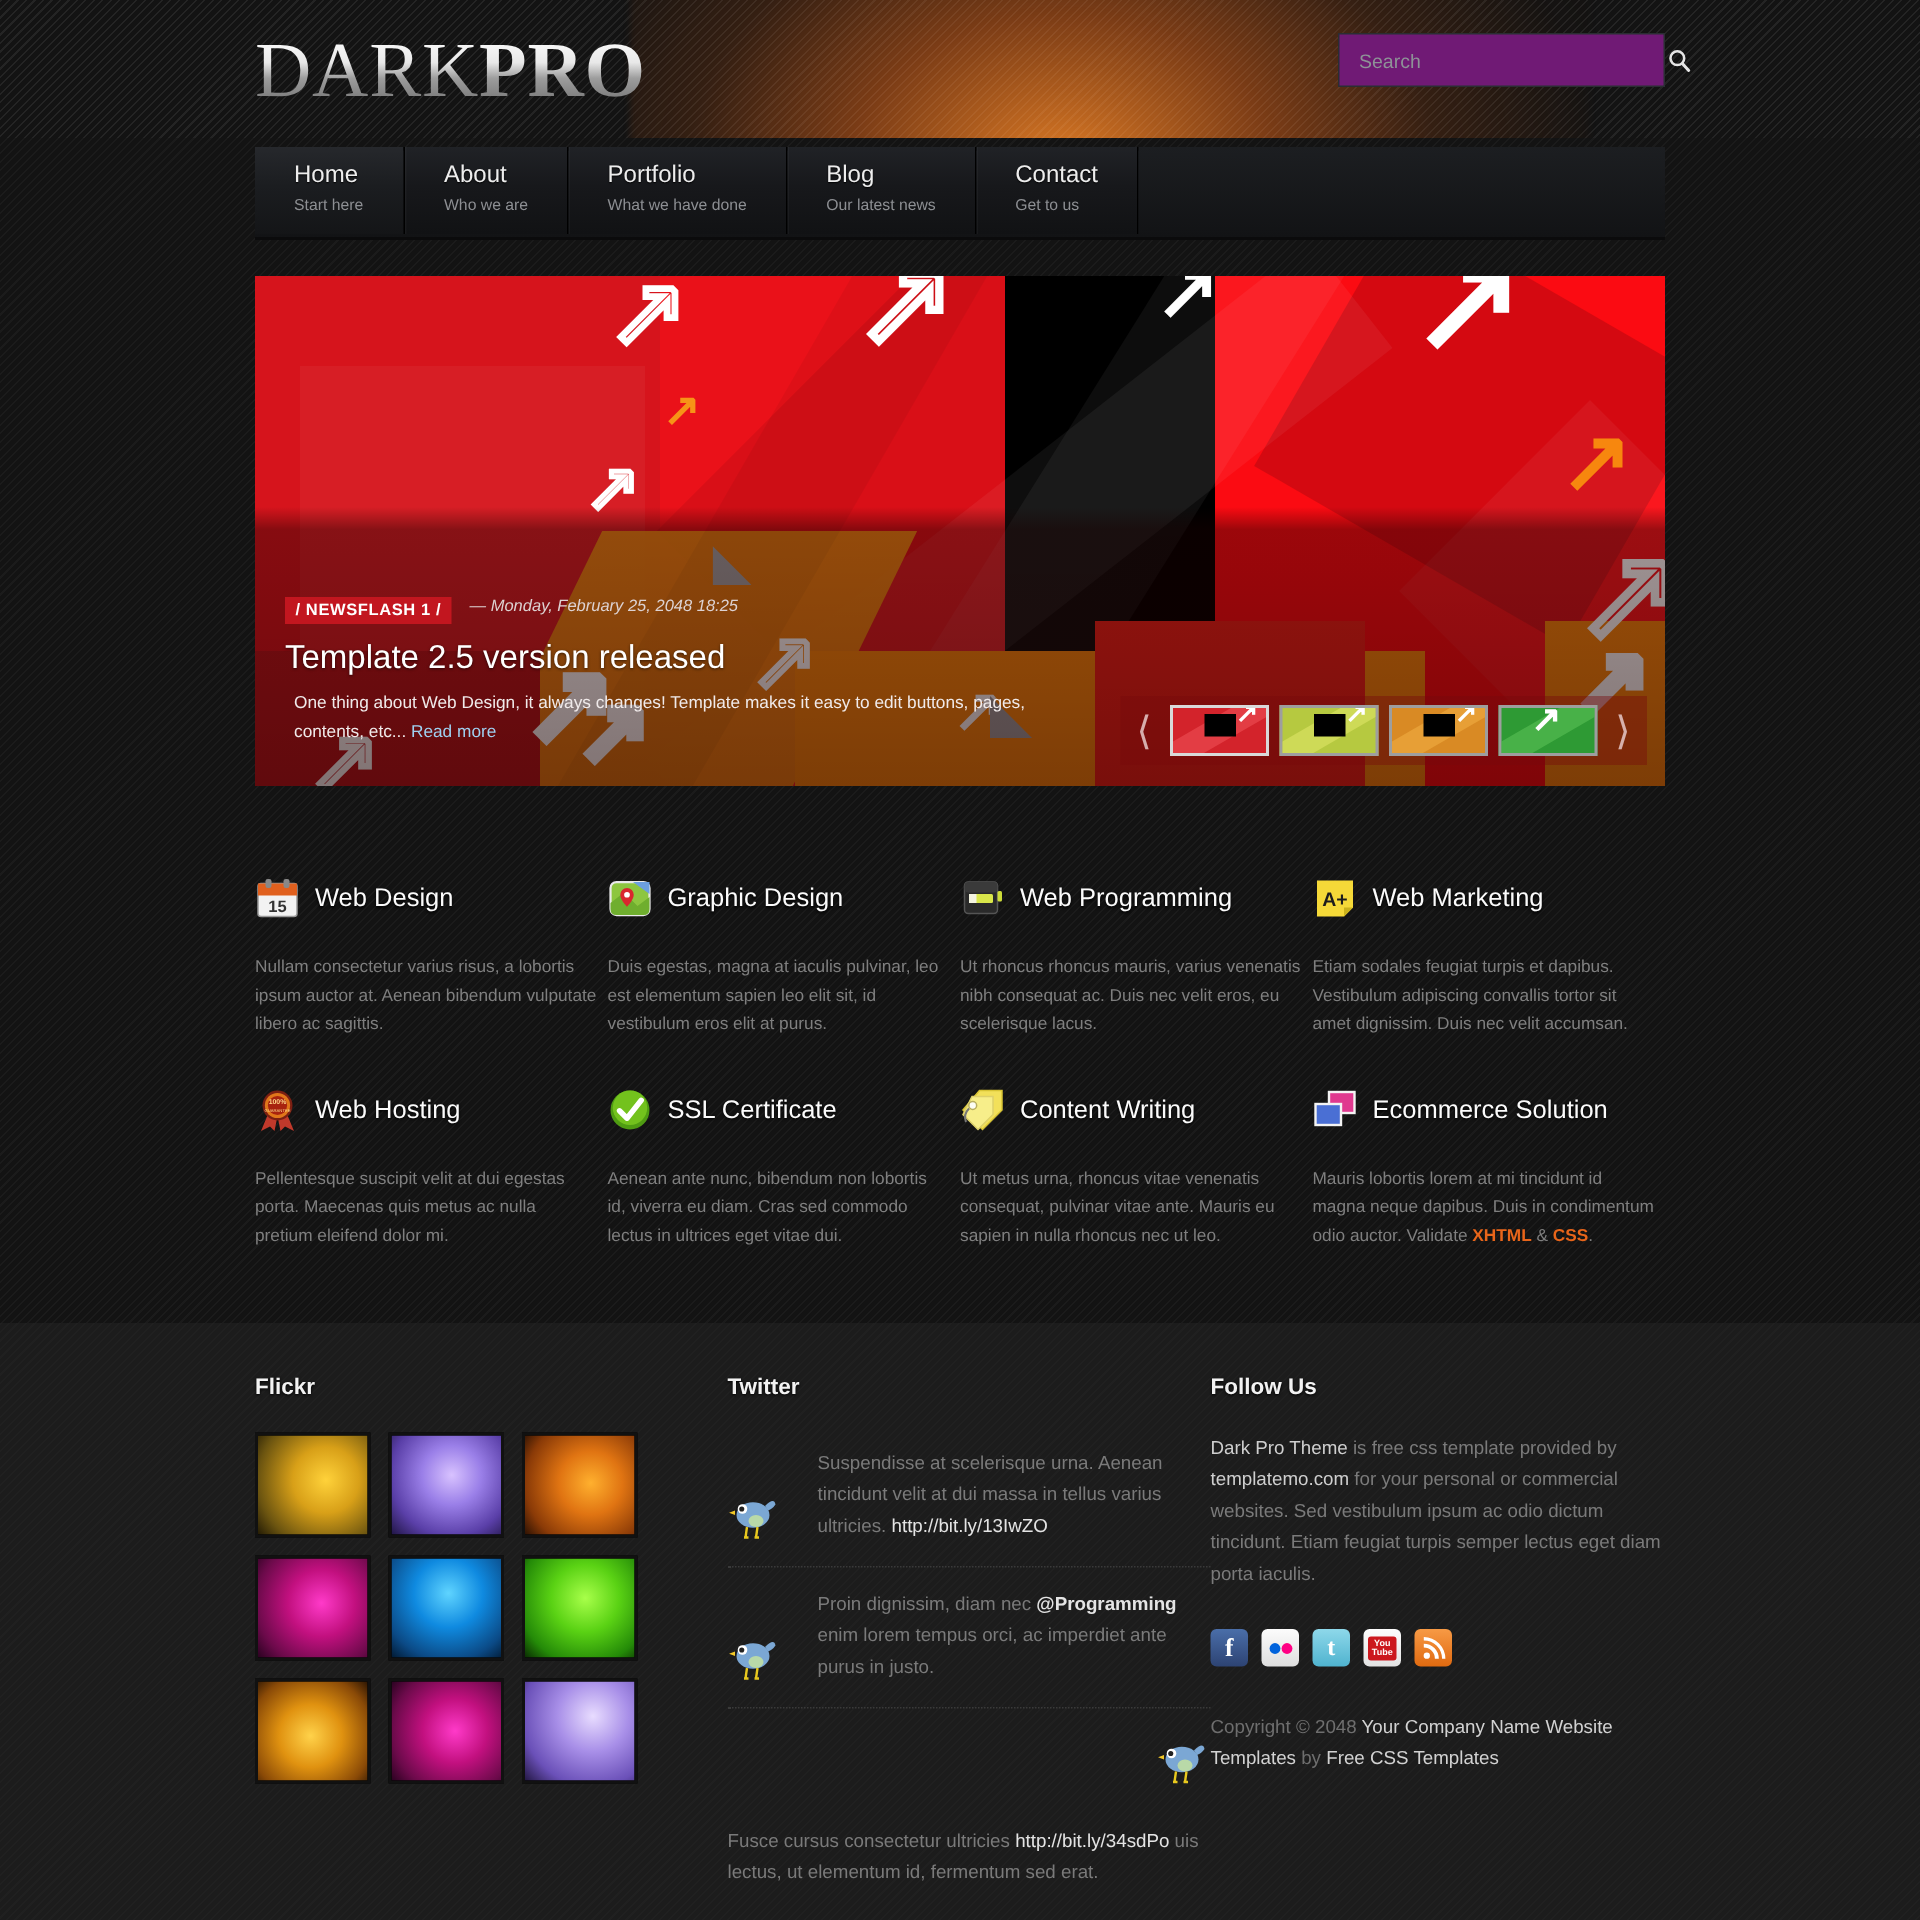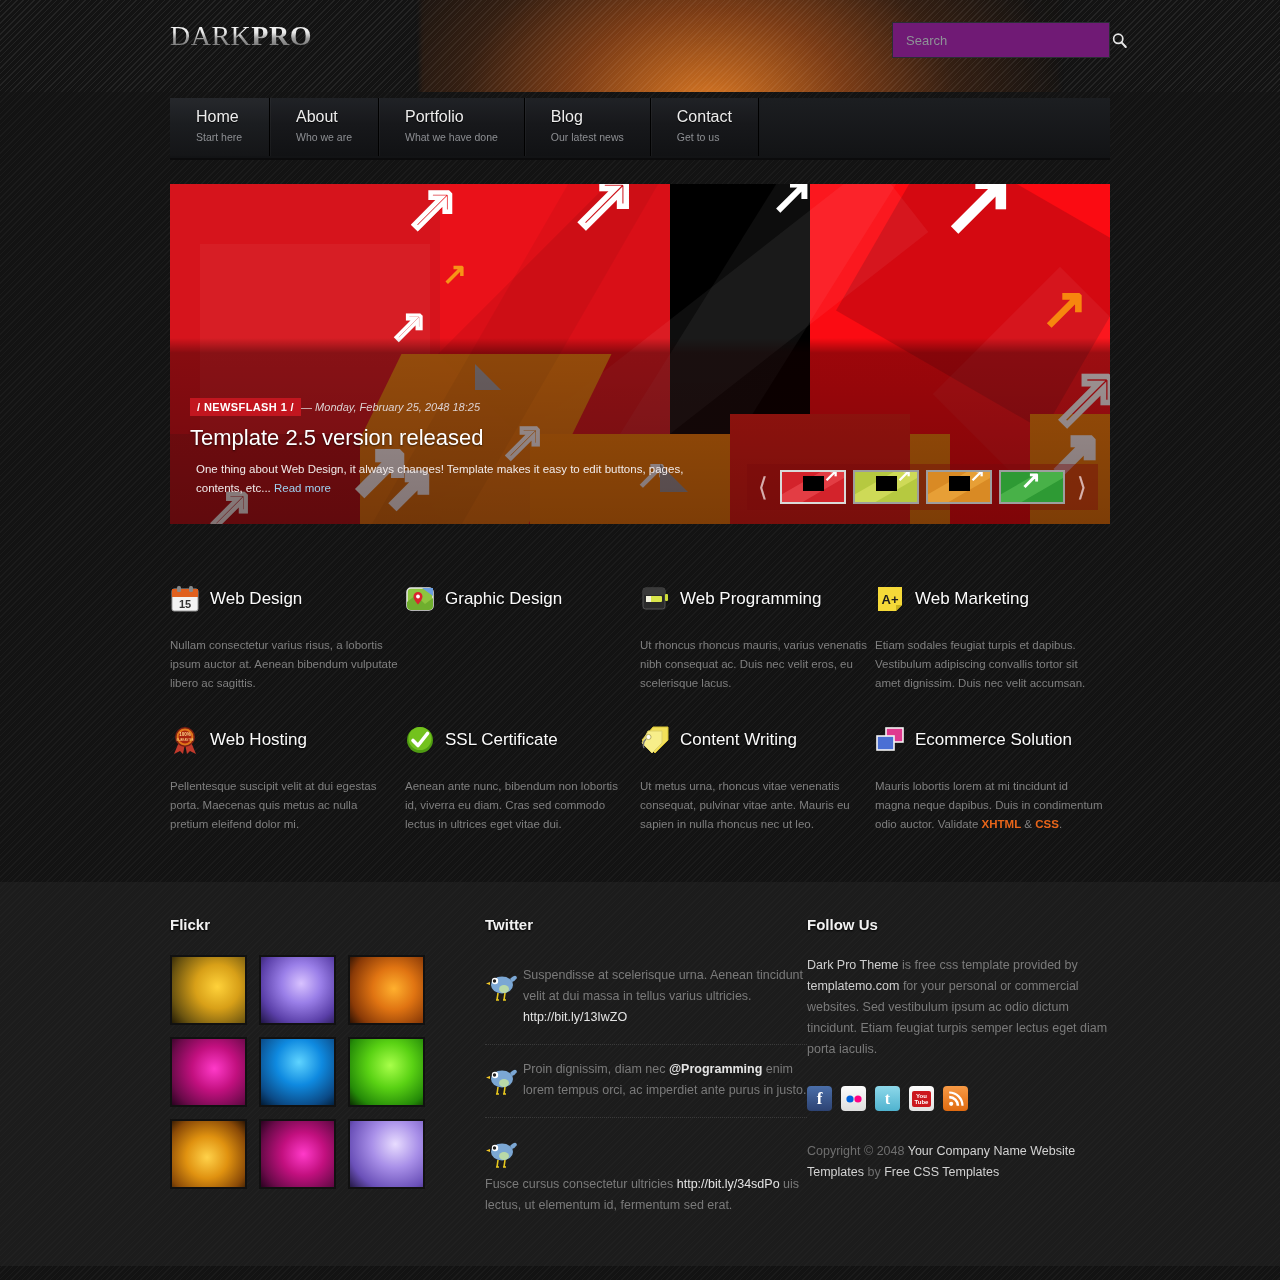--- a/index.html
+++ b/index.html
@@ -60,21 +60,21 @@
     margin: 0 auto;
     padding-top: 22px;
     display: flex;
     align-items: flex-start;
     justify-content: space-between;
     z-index: 3;
   }
 
   .logo {
     font-family: "Liberation Serif", serif;
-    font-size: 28px;
+    font-size: 52px;
     letter-spacing: 0.5px;
     line-height: 1;
     background: linear-gradient(to bottom, #ffffff 0%, #e8e8e8 38%, #9d9d9d 58%, #6a6a6a 100%);
     -webkit-background-clip: text;
     background-clip: text;
     color: transparent;
     -webkit-text-fill-color: transparent;
     text-transform: uppercase;
     cursor: pointer;
   }
@@ -168,21 +168,21 @@
   }
 
   .slide-caption {
     position: absolute;
     left: 0; bottom: 0;
     width: 100%;
     padding: 14px 20px 26px 20px;
     background: linear-gradient(to bottom, rgba(20,0,0,0.0) 0%, rgba(25,0,0,0.42) 8%, rgba(25,0,0,0.55) 100%);
     z-index: 5;
   }
-  .caption-meta { display: flex; align-items: center; gap: 0; margin-bottom: 9px; margin-top: 46px; }
+  .caption-meta { display: flex; align-items: flex-start; gap: 12px; margin-bottom: 9px; margin-top: 46px; }
   .newsflash {
     background: #c2161f;
     color: #fff;
     font-size: 11px;
     font-weight: 700;
     letter-spacing: 0.4px;
     padding: 3px 7px;
   }
   .caption-date {
     color: #ddd2d2;
@@ -299,24 +299,25 @@
     width: 77px; height: 70px;
     border: 2px solid #111;
     background: #000;
     cursor: pointer;
     position: relative;
     overflow: hidden;
   }
   .fl-bokeh { position: absolute; inset: 0; }
 
   .tweet {
-    display: flex; gap: 2px;
+    display: flex; gap: 24px;
     padding: 10px 0 16px;
     border-bottom: 1px dotted #3a3a3a;
     margin-bottom: 4px;
+    align-items: flex-end;
   }
   .tweet:last-child { border-bottom: 0; flex-direction: column; }
   .tw-bird { flex: 0 0 36px; width: 36px; height: 34px; position: relative; margin-top: 4px; }
   .tw-text { color: #7a7a7a; font-size: 12.5px; line-height: 21px; }
   .tw-link { color: #e4e4e4; cursor: pointer; }
   .tw-handle { color: #e4e4e4; font-weight: 700; cursor: pointer; }
 
   .follow-text { color: #7a7a7a; font-size: 12.5px; line-height: 21px; }
   .follow-strong { color: #cfcfcf; cursor: pointer; }
 
@@ -492,20 +493,21 @@
           <svg width="30" height="30" viewBox="0 0 30 30">
             <rect x="2" y="4" width="26" height="22" rx="4" fill="#8dc63f" stroke="#e9e9e9" stroke-width="1.5"></rect>
             <path d="M2 18 L11 11 L20 20 L28 14 L28 22 Q28 26 24 26 L6 26 Q2 26 2 22 Z" fill="#6fae2e"></path>
             <path d="M17 4 L28 4 L28 12 Z" fill="#6c9fe0"></path>
             <path d="M13 8 a4.5 4.5 0 0 1 4.5 4.5 c0 3.4 -4.5 8 -4.5 8 s-4.5 -4.6 -4.5 -8 A4.5 4.5 0 0 1 13 8 z" fill="#d9262e"></path>
             <circle cx="13" cy="12.5" r="1.9" fill="#fff"></circle>
           </svg>
         </span>
         <span class="svc-title">Graphic Design</span>
       </div>
+      <div class="svc-text">Duis egestas, magna at iaculis pulvinar, leo est elementum sapien leo elit sit, id vestibulum eros elit at purus.</div>
     </div>
 
     <div class="svc">
       <div class="svc-head">
         <span class="ico">
           <svg width="30" height="30" viewBox="0 0 30 30">
             <rect x="3" y="4" width="22" height="21" rx="2.5" fill="#2a2a2a" stroke="#555"></rect>
             <rect x="25" y="10" width="3" height="7" rx="1" fill="#cddc39"></rect>
             <rect x="6" y="12" width="16" height="6" rx="1" fill="#d9e64a"></rect>
             <rect x="6" y="12" width="5" height="6" fill="#f4f4e0"></rect>

